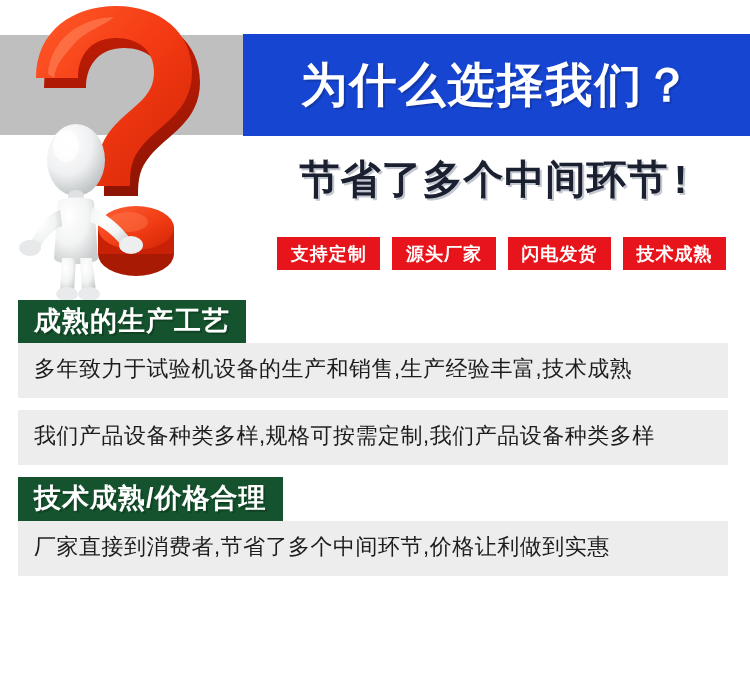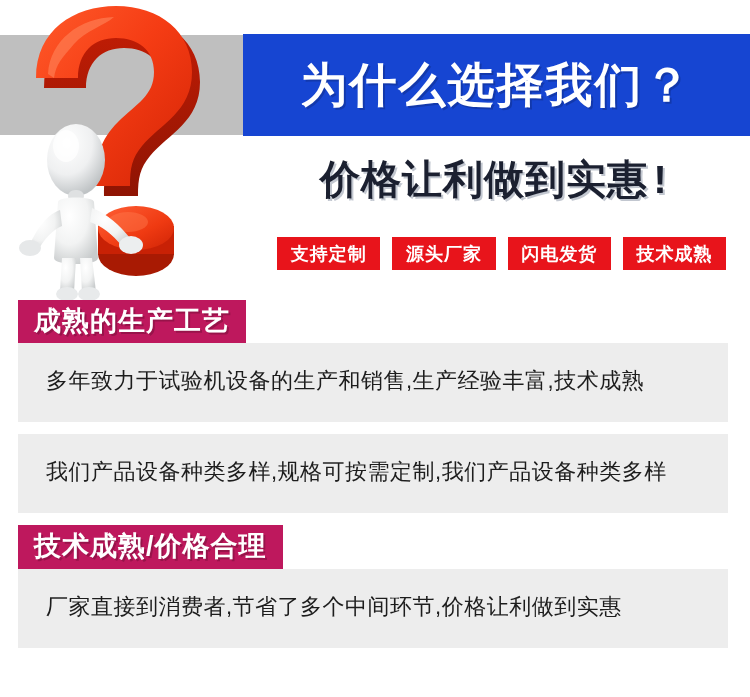--- a/index.html
+++ b/index.html
@@ -95,53 +95,53 @@
   
   .sections {
     position: absolute;
     left: 0; top: 300px;
     width: 750px;
   }
   .section { margin-bottom: 12px; }
   .sec-head {
     margin-left: 18px;
     display: inline-block;
-    background: #be185d;
+    background: #14532d;
     color: #ffffff;
     font-size: 27px;
     font-weight: bold;
     letter-spacing: 1px;
     padding: 7px 16px 8px 16px;
     white-space: nowrap;
     text-shadow: 2px 2px 0 rgba(0,0,0,0.2);
     line-height: 1.05;
   }
   .sec-body {
     margin: 0 22px 0 18px;
     background: #ededed;
     color: #1d1d1d;
     font-size: 22px;
     line-height: 38px;
     padding: 3px 12px 6px 12px;
     letter-spacing: 0.5px;
   }
-  .sec-body p { margin: 16px; }
+  .sec-body p { margin: 4px; }
 </style>
 </head>
 <body>
 
 <div class="page">
 
   <div class="hero">
 
     <div class="gray-band"></div>
     <div class="blue-banner"></div>
     <div class="banner-title">为什么选择我们？</div>
 
-    <div class="hero-subtitle">价格让利做到实惠!</div>
+    <div class="hero-subtitle">节省了多个中间环节!</div>
 
     <div class="badge-row">
       <div class="badge">支持定制</div>
       <div class="badge">源头厂家</div>
       <div class="badge">闪电发货</div>
       <div class="badge">技术成熟</div>
     </div>
 
     <svg class="art" viewBox="0 0 250 300">
       <defs>

